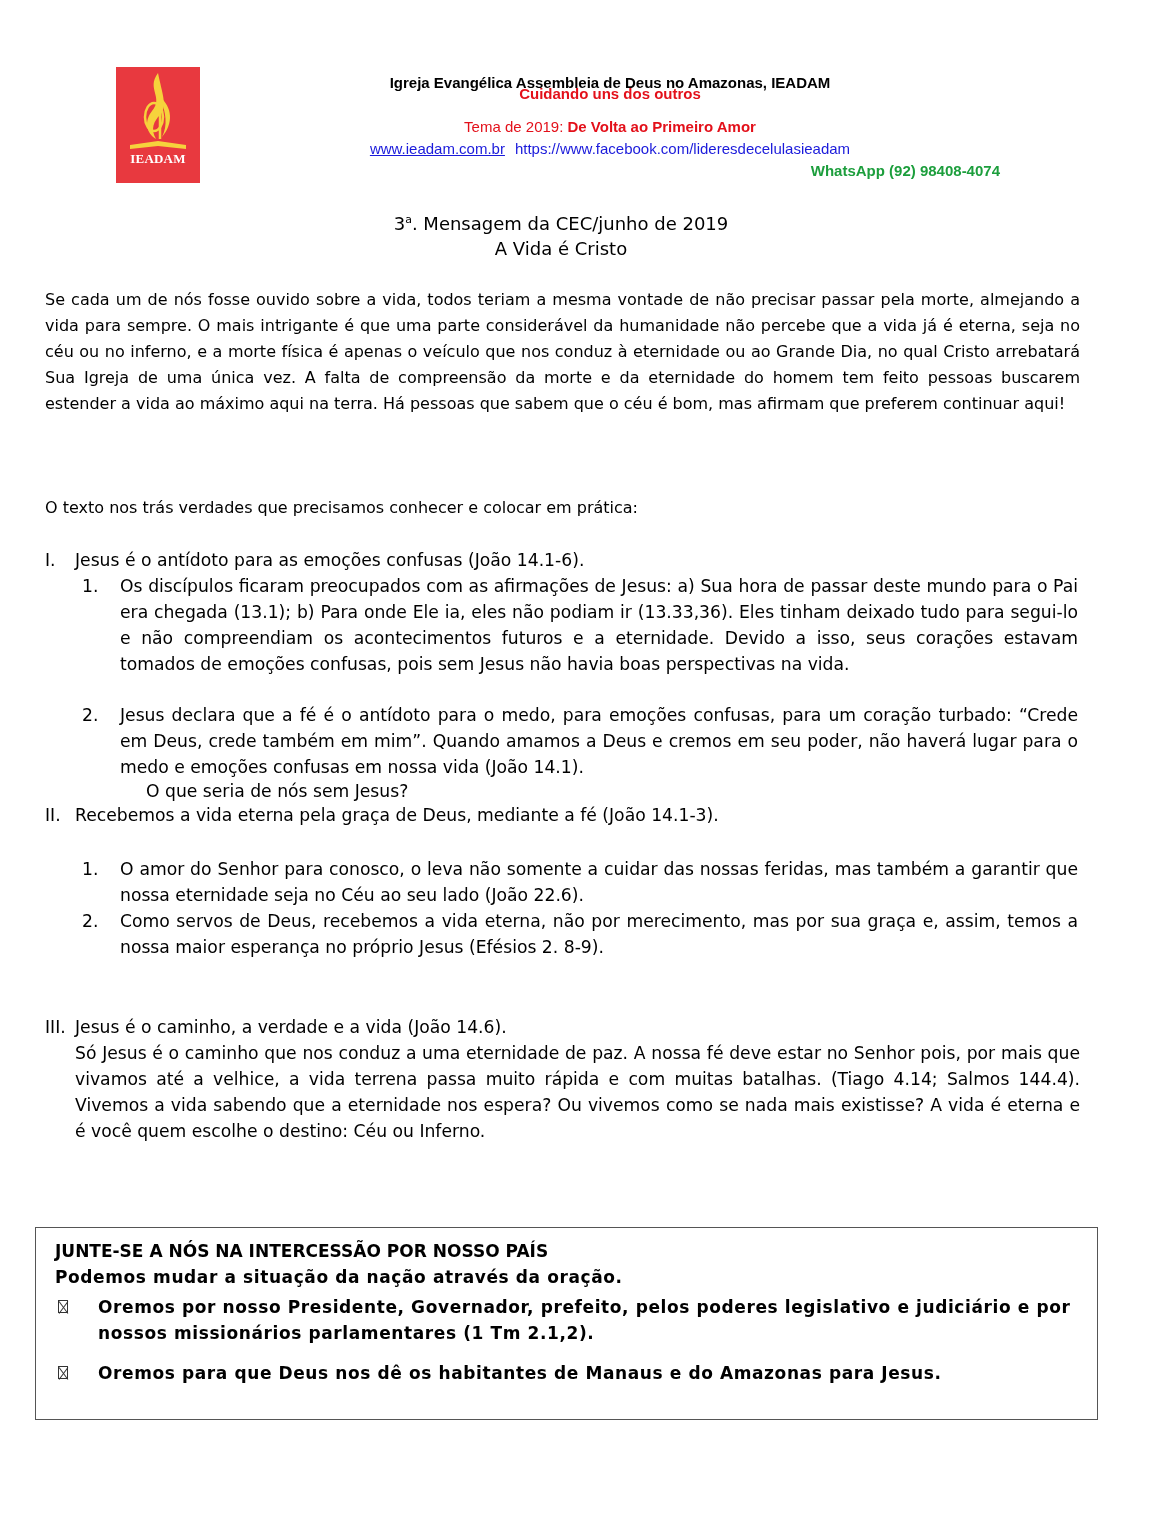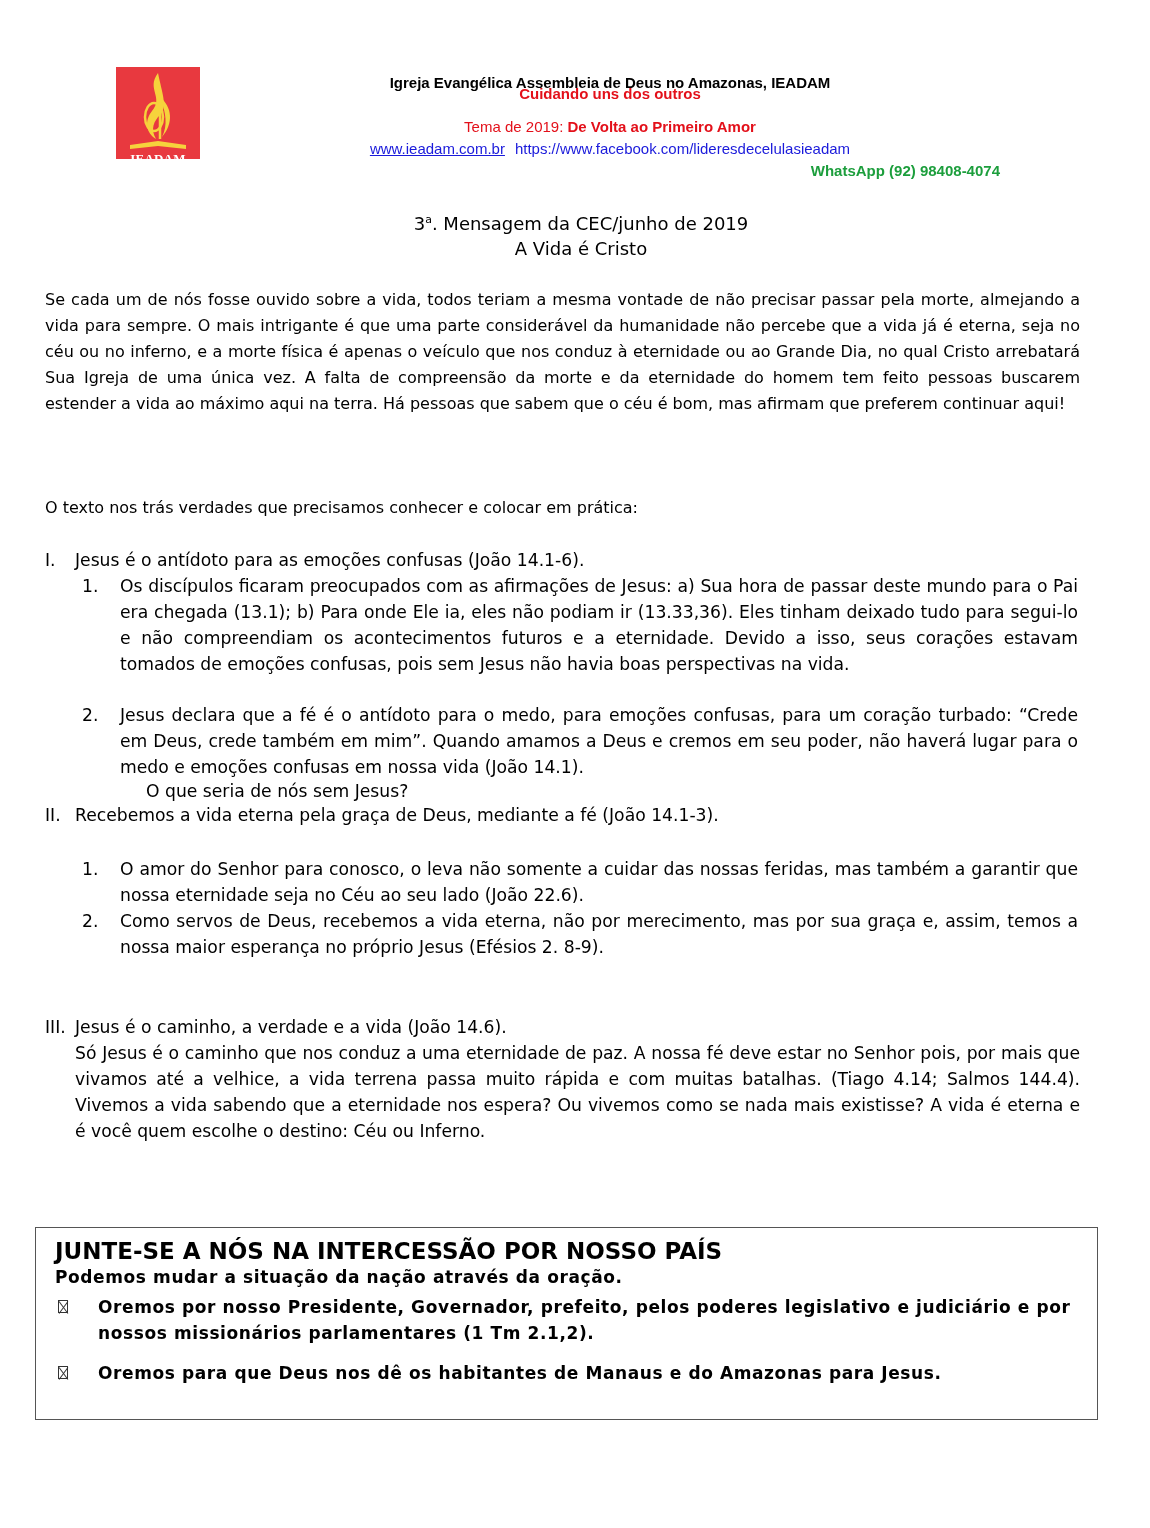--- a/index.html
+++ b/index.html
@@ -1,21 +1,21 @@
 <!DOCTYPE html>
 <html><head>
   <meta charset="utf-8">
   <style>
     html, body { margin: 0; padding: 0; background: #ffffff; }
     body { width: 1150px; height: 1528px; position: relative; overflow: hidden; color: #000; }
     .page { position: absolute; left: 0; top: 0; width: 1150px; height: 1528px; }
 
     
     .logo {
-      position: absolute; left: 116px; top: 67px; width: 84px; height: 92px;
+      position: absolute; left: 116px; top: 67px; width: 84px; height: 116px;
       background: #e8393f; overflow: hidden;
     }
     .logo svg { position: absolute; left: 0; top: 0; }
     .logo-text {
       position: absolute; left: 0; width: 84px; top: 84px; text-align: center;
       font-family: "Liberation Serif", serif; font-weight: bold; font-size: 13px; color: #fff;
       letter-spacing: 0.2px;
     }
     .hdr { position: absolute; left: 220px; width: 780px; text-align: center;
            font-family: "Liberation Sans", sans-serif; font-size: 15px; line-height: 22px; }
@@ -23,21 +23,21 @@
     .hdr-2 { top: 83px; color: #e3101a; font-weight: bold; }
     .hdr-3 { top: 116px; color: #e3101a; }
     .hdr-3 b { font-weight: bold; }
     .hdr-4 { top: 138px; color: #1a1adb; }
     .hdr-4 a { color: #1a1adb; text-decoration: underline; }
     .hdr-4 .fb { margin-left: 10px; }
     .hdr-5 { top: 160px; color: #1c9e3c; font-weight: bold; text-align: right; }
 
     
     .title { position: absolute; left: 0; width: 1122px; text-align: center;
-             font-family: "DejaVu Sans", sans-serif; font-size: 18px; line-height: 25px; padding-left: 20px; }
+             font-family: "DejaVu Sans", sans-serif; font-size: 18px; line-height: 25px; }
     .title-1 { top: 211px; }
     .title-2 { top: 236px; }
     .title sup { font-size: 11px; vertical-align: 7px; line-height: 0; }
 
     
     .body { position: absolute; font-family: "DejaVu Sans", sans-serif; font-size: 16px;
             line-height: 26px; text-align: justify; text-align-last: left; }
     .intro { left: 45px; width: 1035px; top: 287px; }
     .lead  { left: 45px; width: 1035px; top: 495px; }
 
@@ -54,21 +54,21 @@
     .para3 { position: absolute; left: 75px; width: 1005px; top: 1040px;
              font-family: "DejaVu Sans", sans-serif; font-size: 17.2px; line-height: 26px;
              text-align: justify; text-align-last: left; }
     .q-line { position: absolute; left: 120px; top: 778px; font-family: "DejaVu Sans", sans-serif;
               font-size: 17.2px; line-height: 26px; margin-left: 26px; }
 
     
     .box { position: absolute; left: 35px; top: 1227px; width: 1063px; height: 193px;
            border: 1.5px solid #555; box-sizing: border-box; }
     .box-title { position: absolute; left: 19px; top: 10px; font-family: "DejaVu Sans", sans-serif;
-                 font-weight: bold; font-size: 23px; line-height: 26px; }
+                 font-weight: bold; font-size: 17px; line-height: 26px; }
     .box-sub { position: absolute; left: 19px; top: 36px; font-family: "DejaVu Sans", sans-serif;
                font-weight: bold; font-size: 17px; line-height: 26px; letter-spacing: 0.6px; }
     .bullet { position: absolute; left: 22px; width: 1030px; font-family: "DejaVu Sans", sans-serif;
               font-weight: bold; font-size: 17px; line-height: 26px; letter-spacing: 0.6px; }
     .bullet .mark { position: absolute; left: 0; top: 6px; width: 10px; height: 13px;
                     border: 1px solid #333; box-sizing: border-box; }
     .bullet .mark::before, .bullet .mark::after {
       content: ""; position: absolute; left: 4px; top: -1px; width: 1px; height: 15px; background: #333;
     }
     .bullet .mark::before { transform: rotate(36deg); }

